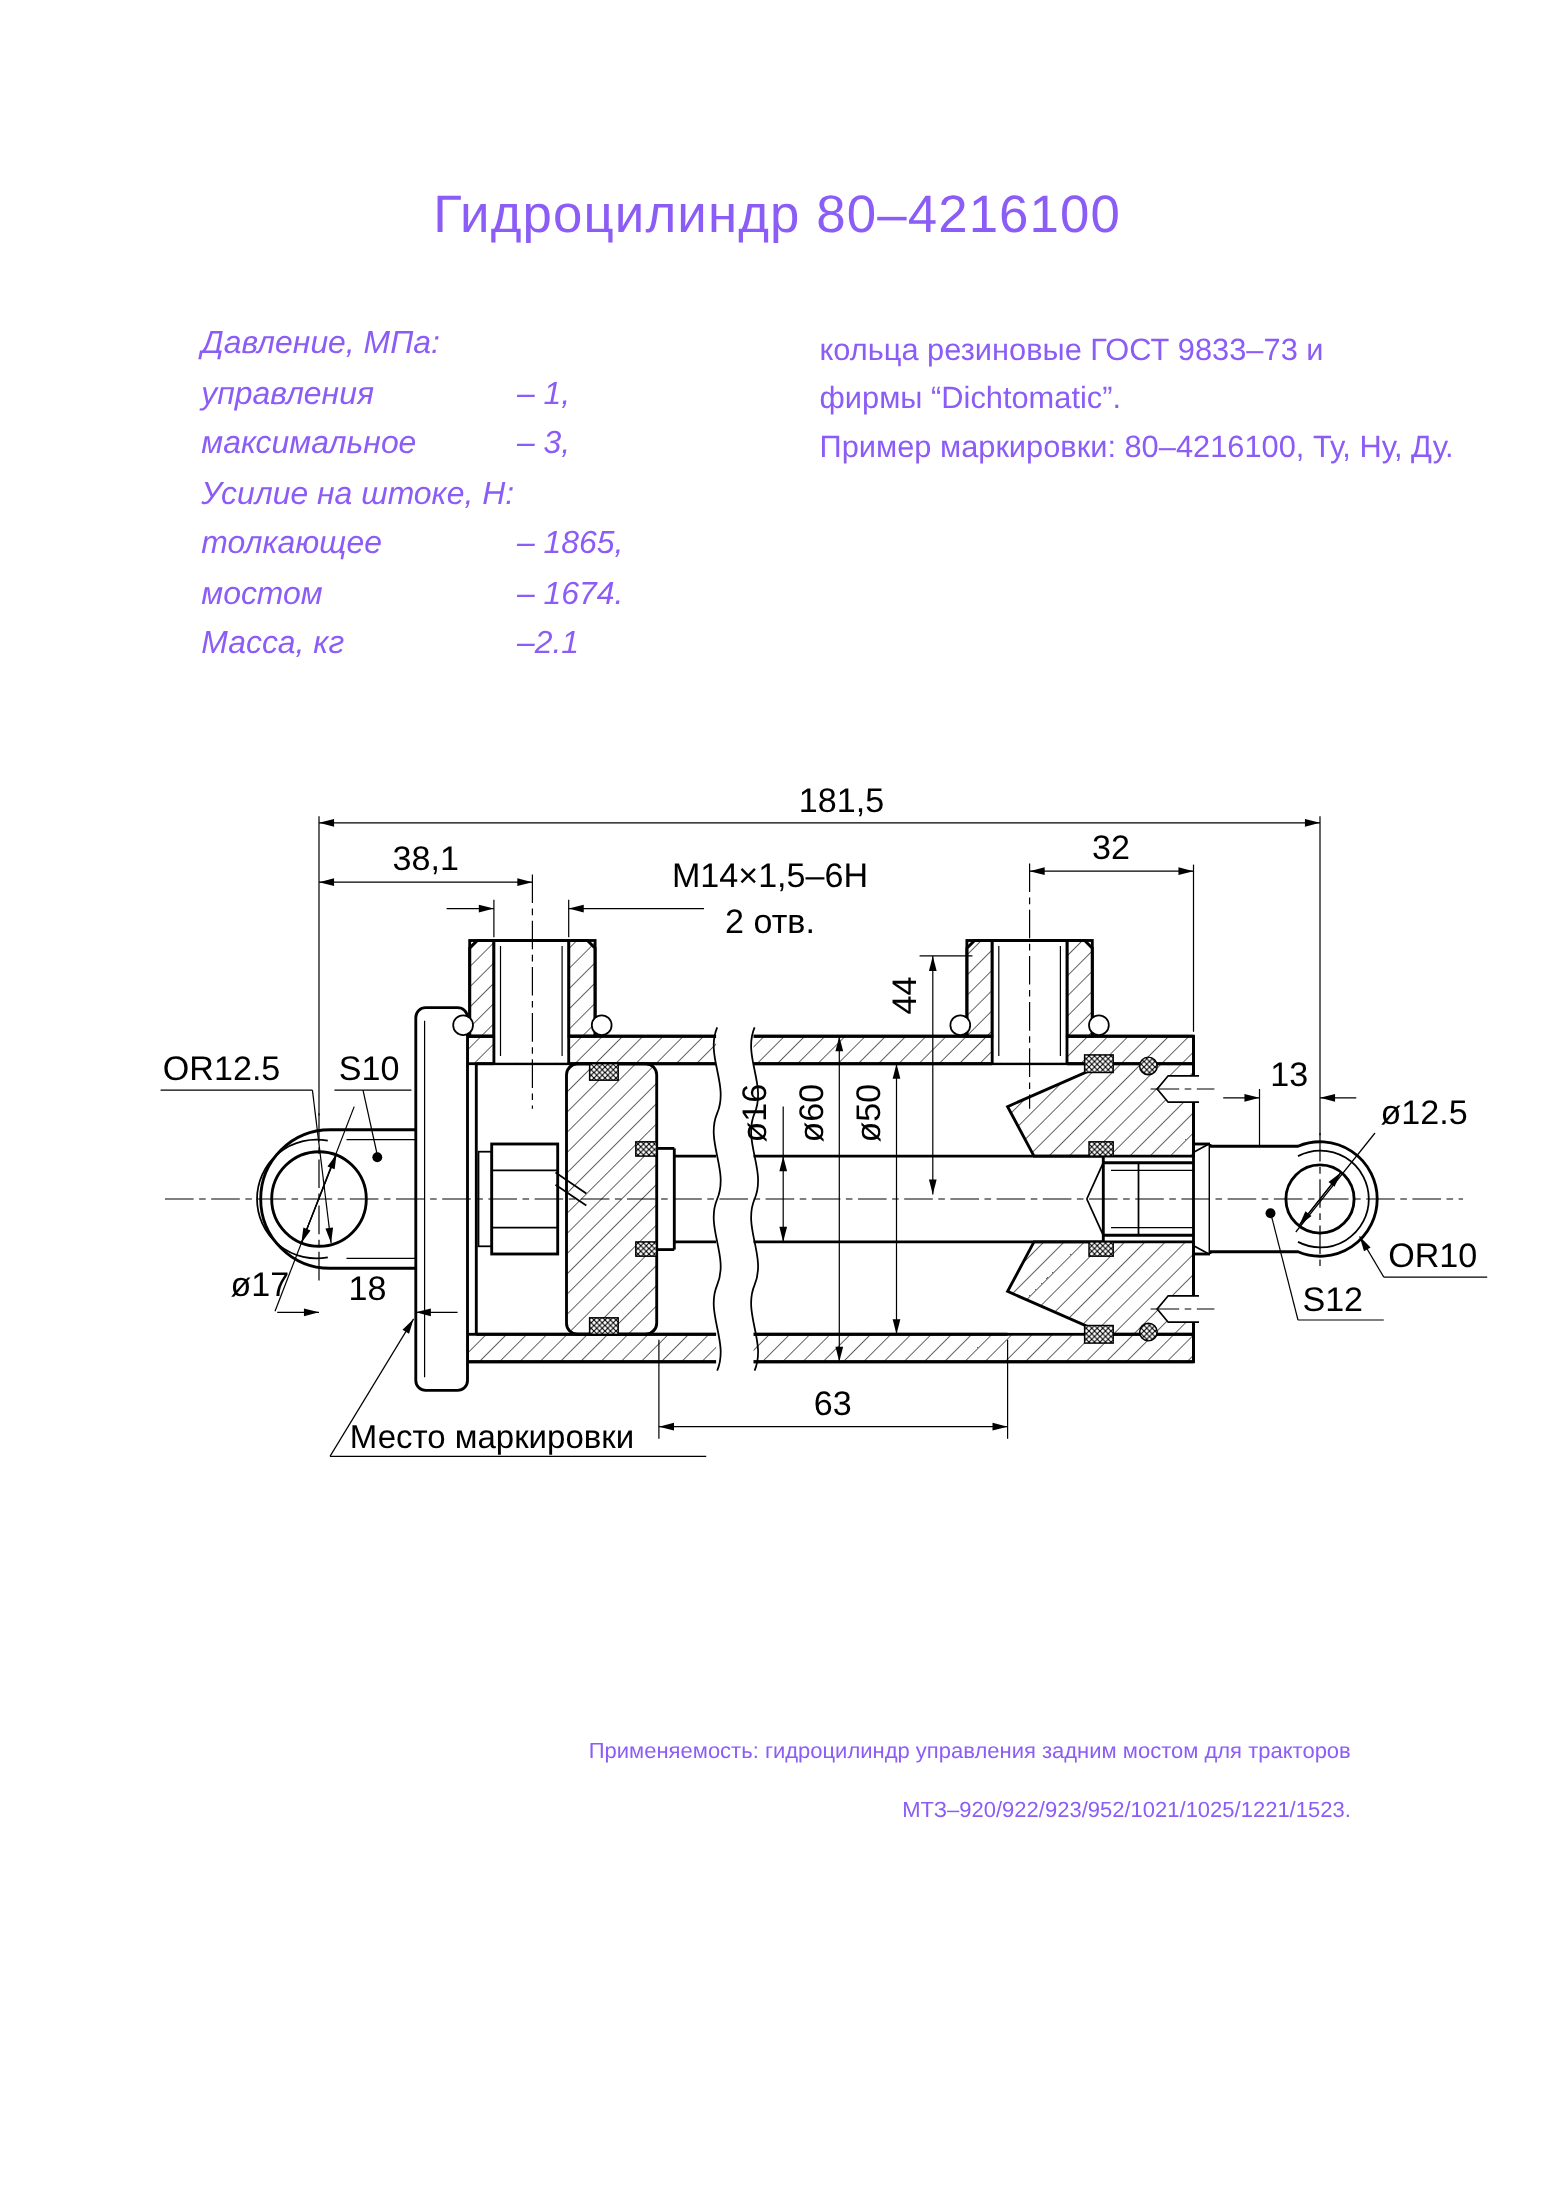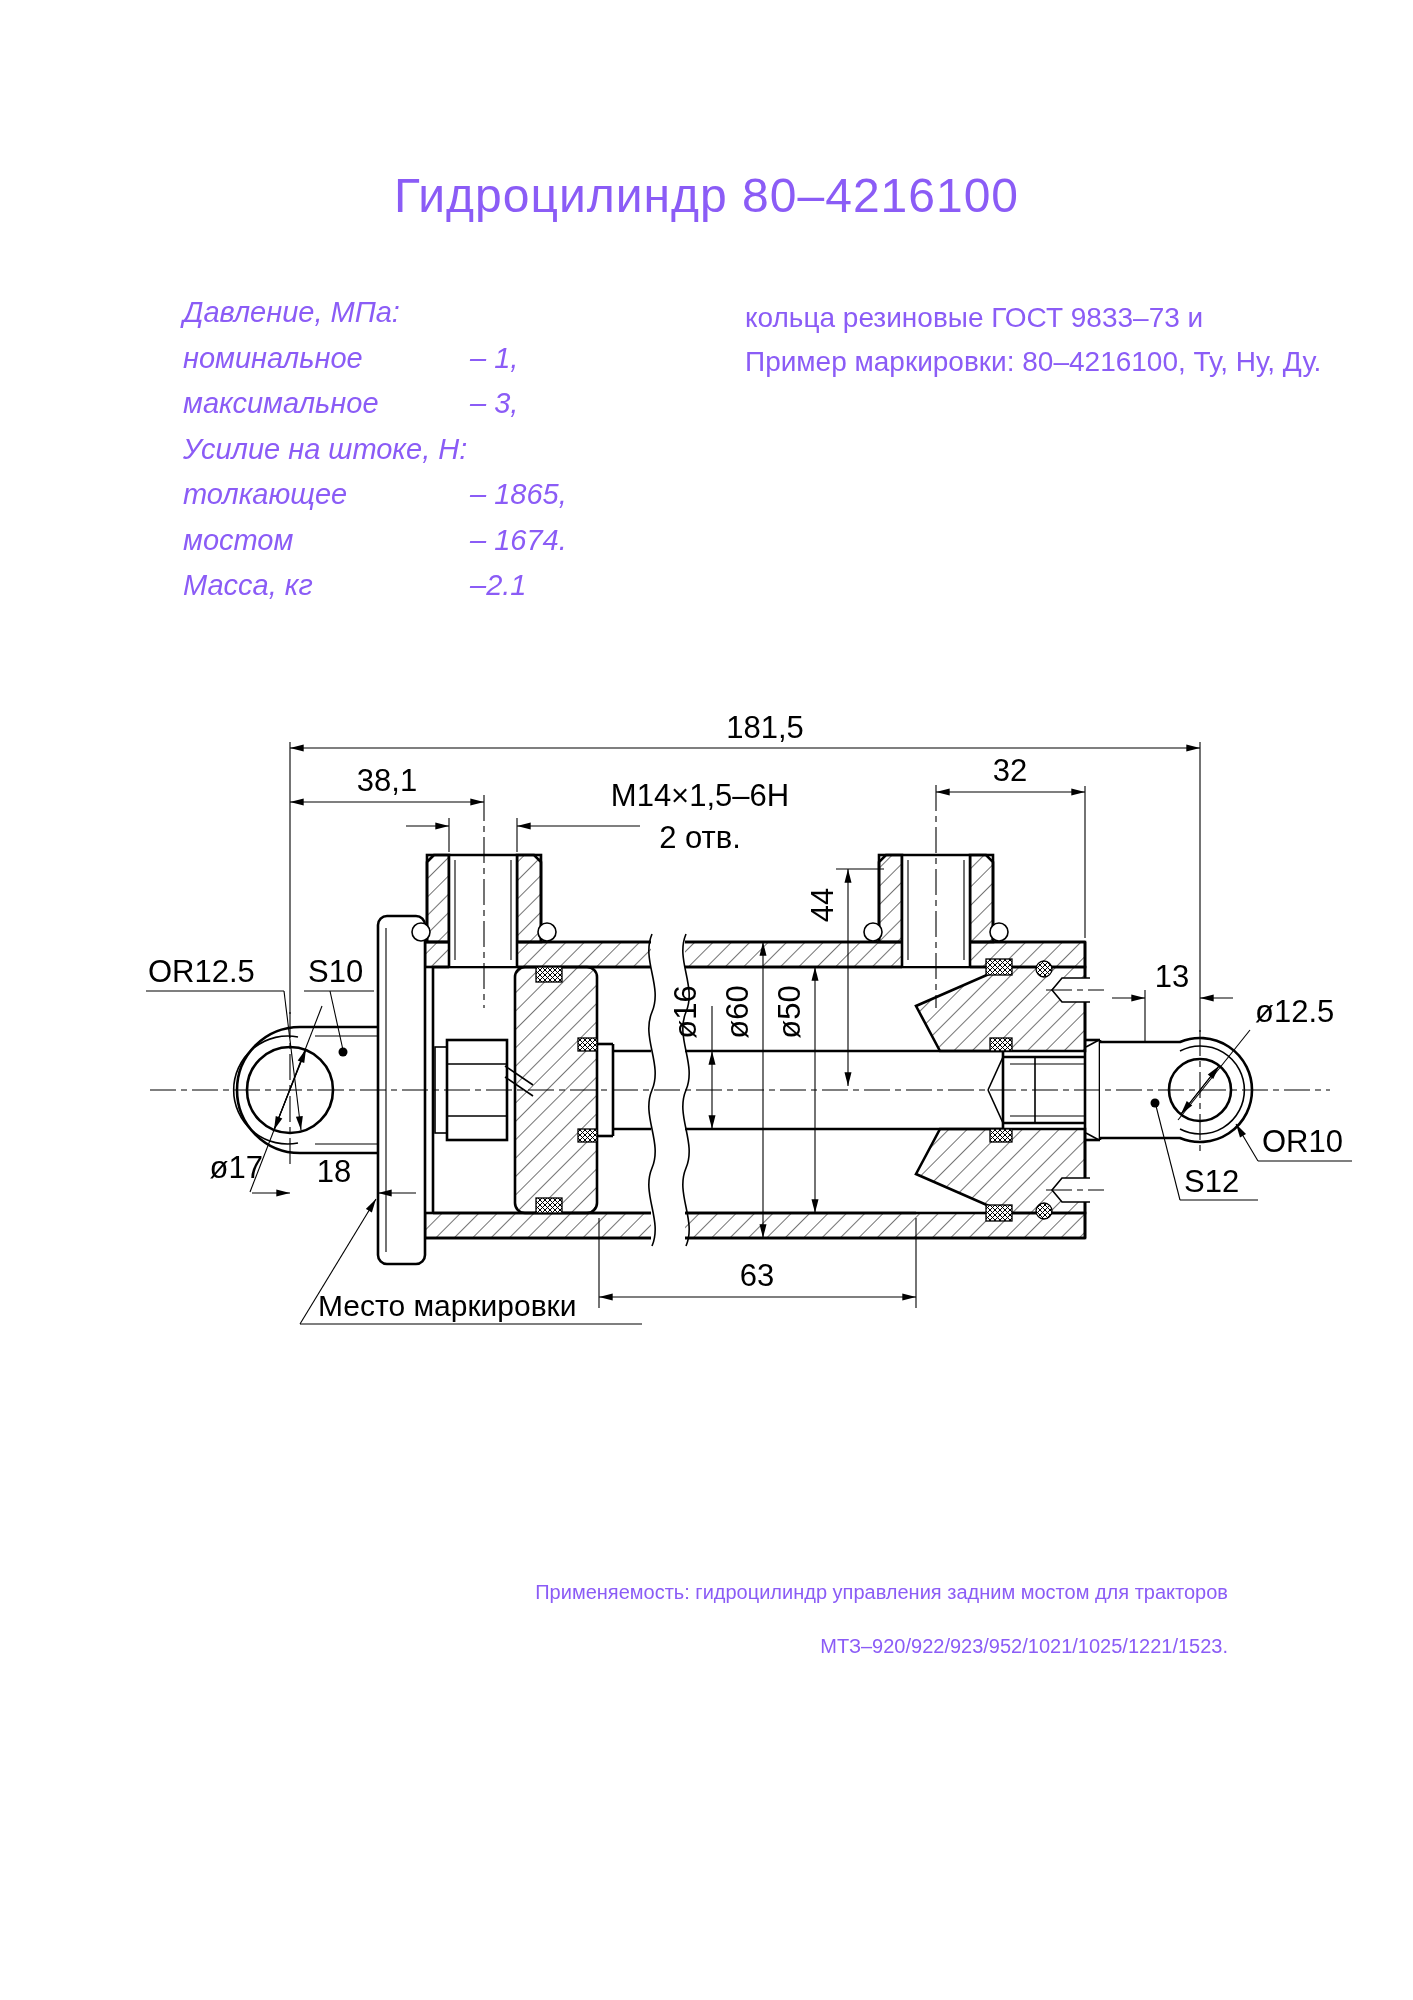--- a/index.html
+++ b/index.html
@@ -32,21 +32,21 @@
 <div class="page">
 
   <div class="title">Гидроцилиндр 80–4216100</div>
 
   <div class="specs">
     <div class="row">
       <span class="lbl">Давление, МПа:</span>
       <span class="val"></span>
     </div>
     <div class="row">
-      <span class="lbl">номинальное</span>
+      <span class="lbl">управления</span>
       <span class="val">– 1,</span>
     </div>
     <div class="row">
       <span class="lbl">максимальное</span>
       <span class="val">– 3,</span>
     </div>
     <div class="row">
       <span class="lbl">Усилие на штоке, Н:</span>
       <span class="val"></span>
     </div>
@@ -59,20 +59,21 @@
       <span class="val">– 1674.</span>
     </div>
     <div class="row">
       <span class="lbl">Масса, кг</span>
       <span class="val">–2.1</span>
     </div>
   </div>
 
   <div class="notes">
     <div>кольца резиновые ГОСТ 9833–73 и</div>
+    <div>фирмы “Dichtomatic”.</div>
     <div>Пример маркировки: 80–4216100, Ту, Ну, Ду.</div>
   </div>
 
   <svg class="drawing" viewBox="0 0 1413 2000">
     <defs>
       <pattern id="hatch" width="13" height="13" patternUnits="userSpaceOnUse" patternTransform="rotate(45)">
         <line x1="0" y1="0" x2="0" y2="13" stroke="#000" stroke-width="1.1"></line>
       </pattern>
       <pattern id="seal" width="5" height="5" patternUnits="userSpaceOnUse">
         <rect width="5" height="5" fill="#fff"></rect>

